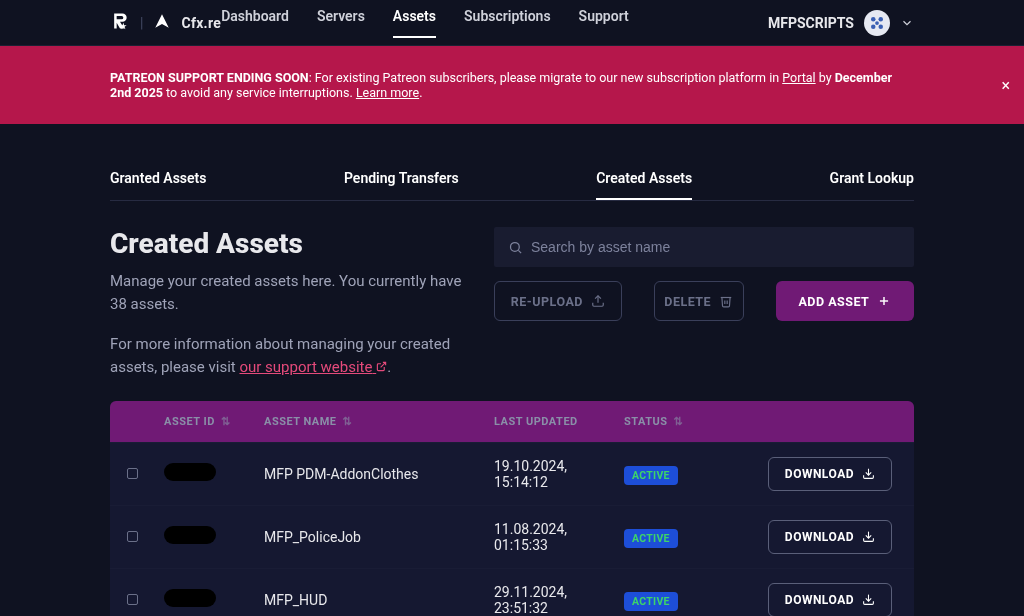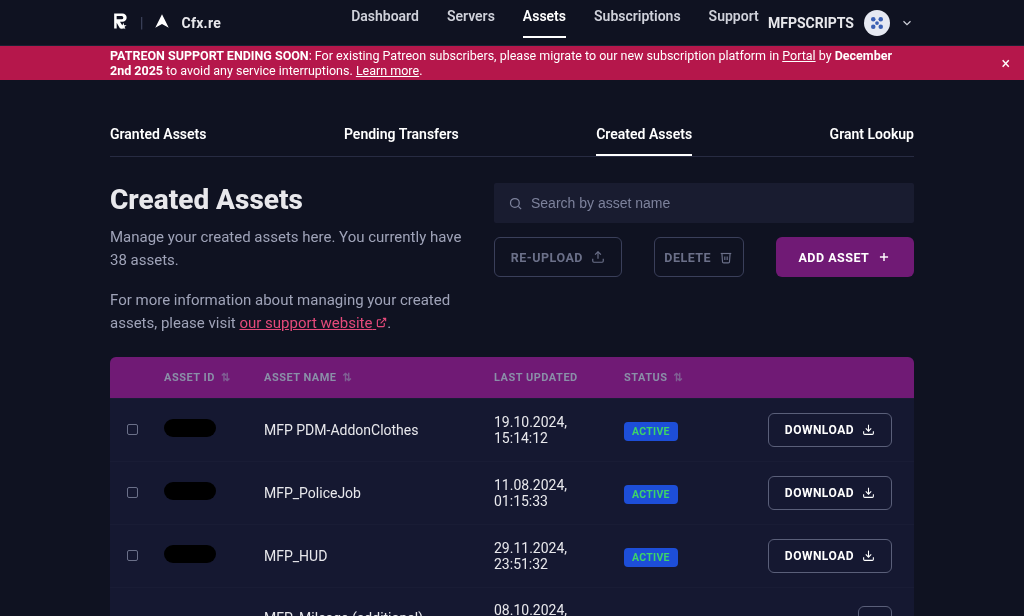--- a/index.html
+++ b/index.html
@@ -15,37 +15,37 @@
   .topbar {
     height: 46px;
     display: flex;
     align-items: center;
     padding: 0 110px;
     border-bottom: 1px solid #1c2033;
   }
   .logo-group { display:flex; align-items:center; gap:10px; }
   .logosep { color:#444a64; }
   .brand { font-weight:700; letter-spacing:.3px; }
-  .mainnav { display:flex; gap:28px; margin-left:130px; }
+  .mainnav { display:flex; gap:28px; }
   .mainnav a { color:#cfd1da; text-decoration:none; font-weight:600; font-size:14px; padding-bottom:12px; }
   .mainnav a.active { color:#fff; border-bottom:2px solid #fff; }
   .spacer { flex:1; }
   .user { display:flex; align-items:center; gap:10px; font-weight:700; }
   .avatar {
     width:26px; height:26px; border-radius:50%;
     background:#e6e9f2;
     display:inline-flex; align-items:center; justify-content:center;
   }
   .avatar svg { width:18px; height:18px; }
   .chev { width:14px; height:14px; }
 
   .banner {
     background:#b5174b;
     color:#fff;
-    padding:2px 110px;
+    padding:24px 110px;
     font-size:12.5px;
     display:flex;
     align-items:center;
     position:relative;
   }
   .banner b { font-weight:700; }
   .banner a { color:#fff; text-decoration:underline; }
   .bclose { position:absolute; right:14px; cursor:pointer; font-size:16px; }
 
   .page { padding: 46px 110px 0; }

